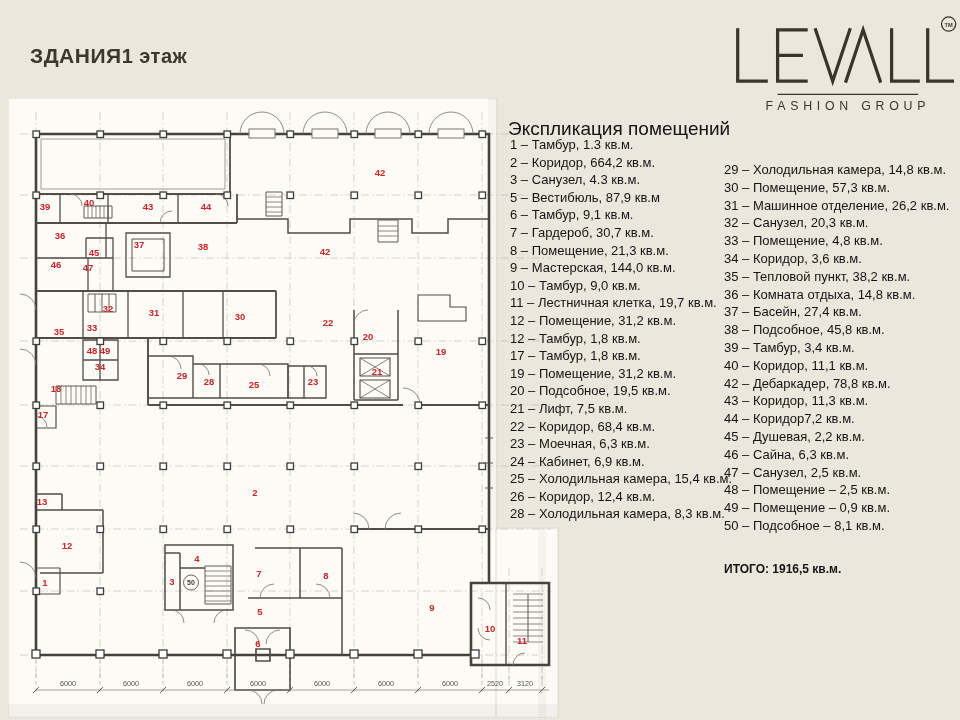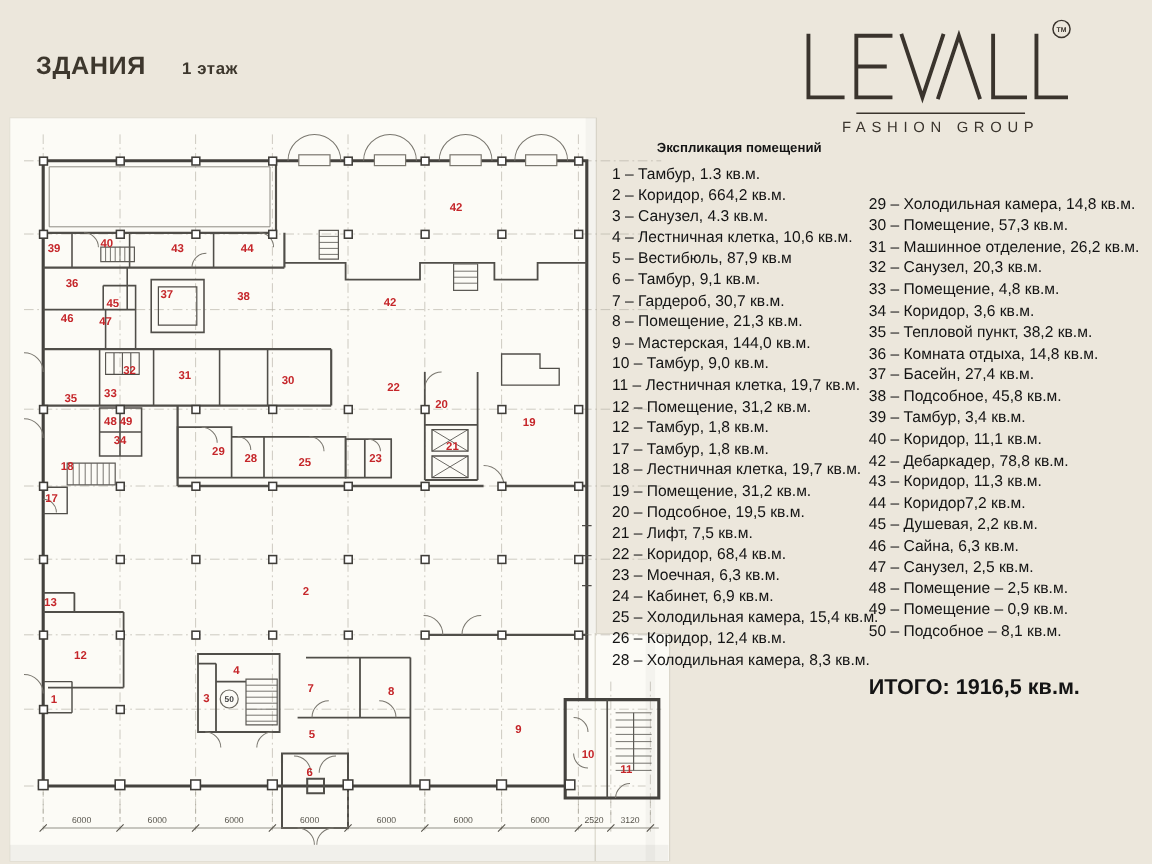--- a/index.html
+++ b/index.html
@@ -8,41 +8,41 @@
     background:#ece7dc;
     font-family:"Liberation Sans",sans-serif;
     color:#141414;
   }
   
   .slide-title{
     position:absolute;left:30px;top:44px;
     font-weight:bold;color:#3d372d;letter-spacing:.5px;
     font-size:21px;white-space:nowrap;
   }
-  .slide-title .sub{margin-left:30px;font-size:14px;}
+  .slide-title .sub{font-size:20px;}
   
-  .logo{position:absolute;left:668px;top:16px;width:228px;text-align:center;}
+  .logo{position:absolute;left:732px;top:16px;width:228px;text-align:center;}
   .logo svg{display:block;}
   .sr{position:absolute;width:1px;height:1px;overflow:hidden;clip:rect(0 0 0 0);}
   
   .plan{position:absolute;left:8px;top:98px;width:552px;height:620px;}
   .roomnum{font:bold 9.5px "Liberation Sans",sans-serif;fill:#c5262a;text-anchor:middle;}
   .roomnum.circled{font:bold 7px "Liberation Sans",sans-serif;fill:#3d3d3d;}
   .dimlabel{font:7.2px "Liberation Sans",sans-serif;fill:#55524a;text-anchor:middle;}
   
   .exp-head{
     position:absolute;left:508px;top:118px;width:216px;
-    font-size:11px;font-weight:bold;text-align:center;white-space:nowrap;
+    font-size:19px;font-weight:normal;text-align:center;white-space:nowrap;
   }
   .exp-col{position:absolute;font-size:13px;line-height:17.6px;white-space:nowrap;}
   .exp-col1{left:510px;top:136px;width:214px;}
   .exp-col2{left:724px;top:125px;width:232px;line-height:17.8px;margin-top:36px;}
   .exp-total{
     position:absolute;left:724px;top:562px;
-    font-size:18px;font-weight:bold;white-space:nowrap;
+    font-size:12px;font-weight:bold;white-space:nowrap;
   }
 </style>
 </head>
 <body>
 
 <div class="slide-title">
   <span>ЗДАНИЯ</span><span class="sub">1 этаж</span>
 </div>
 
 <div class="logo">
@@ -298,32 +298,30 @@
       <text x="482" y="534" class="roomnum" fill="#c5262a">10</text>
       <text x="514" y="546" class="roomnum" fill="#c5262a">11</text>
     </g>
 </svg>
 
 <div class="exp-head">Экспликация помещений</div>
 <div class="exp-col exp-col1">
     <div class="exp-line">1 – Тамбур, 1.3 кв.м.</div>
     <div class="exp-line">2 – Коридор, 664,2 кв.м.</div>
     <div class="exp-line">3 – Санузел, 4.3 кв.м.</div>
-    <div class="exp-line">4 – Лестничная клетка, 10,6 кв.м.</div>
     <div class="exp-line">5 – Вестибюль, 87,9 кв.м</div>
     <div class="exp-line">6 – Тамбур, 9,1 кв.м.</div>
     <div class="exp-line">7 – Гардероб, 30,7 кв.м.</div>
     <div class="exp-line">8 – Помещение, 21,3 кв.м.</div>
     <div class="exp-line">9 – Мастерская, 144,0 кв.м.</div>
     <div class="exp-line">10 – Тамбур, 9,0 кв.м.</div>
     <div class="exp-line">11 – Лестничная клетка, 19,7 кв.м.</div>
     <div class="exp-line">12 – Помещение, 31,2 кв.м.</div>
     <div class="exp-line">12 – Тамбур, 1,8 кв.м.</div>
     <div class="exp-line">17 – Тамбур, 1,8 кв.м.</div>
-    <div class="exp-line">18 – Лестничная клетка, 19,7 кв.м.</div>
     <div class="exp-line">19 – Помещение, 31,2 кв.м.</div>
     <div class="exp-line">20 – Подсобное, 19,5 кв.м.</div>
     <div class="exp-line">21 – Лифт, 7,5 кв.м.</div>
     <div class="exp-line">22 – Коридор, 68,4 кв.м.</div>
     <div class="exp-line">23 – Моечная, 6,3 кв.м.</div>
     <div class="exp-line">24 – Кабинет, 6,9 кв.м.</div>
     <div class="exp-line">25 – Холодильная камера, 15,4 кв.м.</div>
     <div class="exp-line">26 – Коридор, 12,4 кв.м.</div>
     <div class="exp-line">28 – Холодильная камера, 8,3 кв.м.</div>
   </div>

